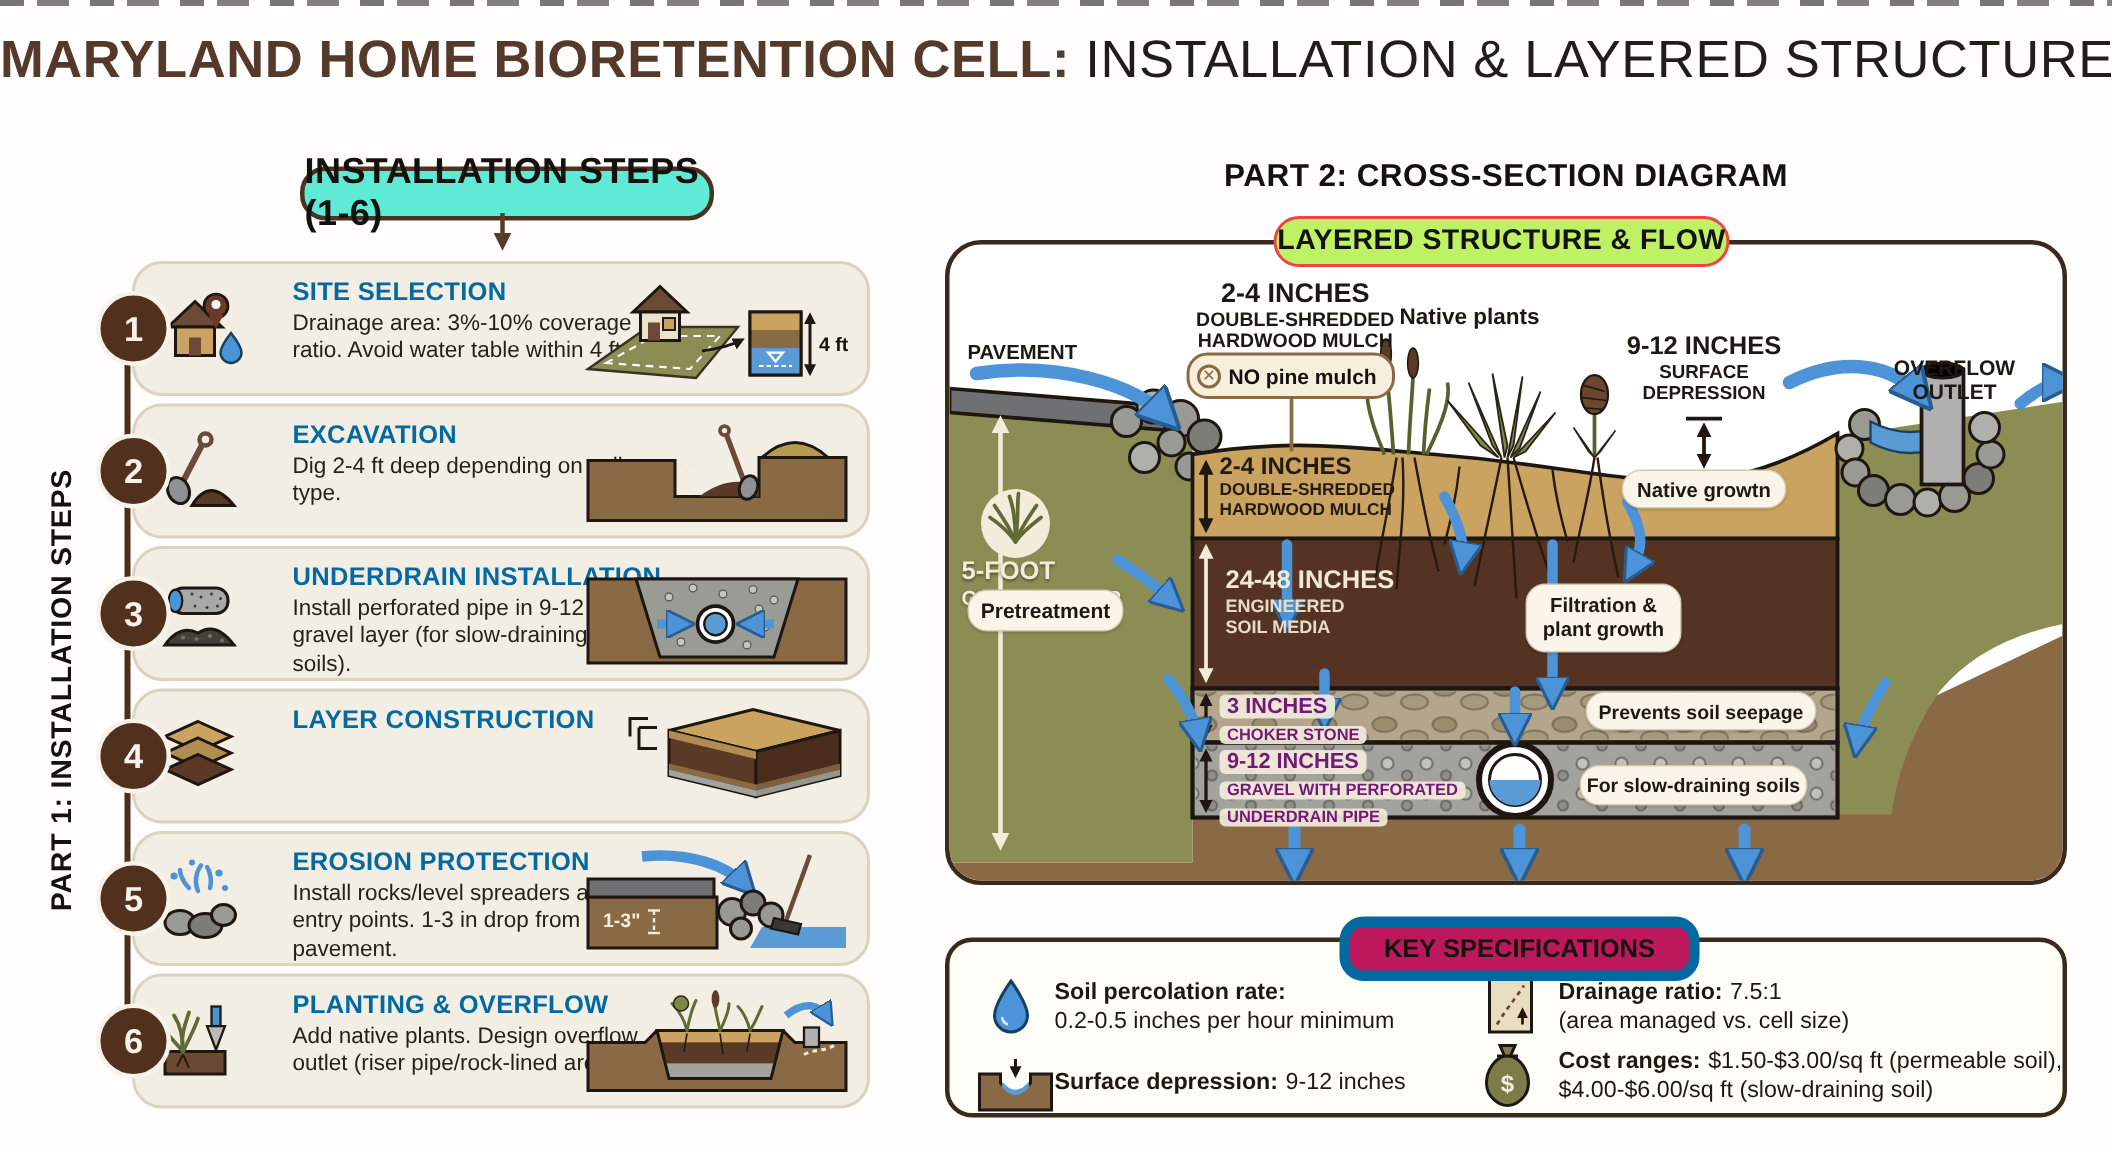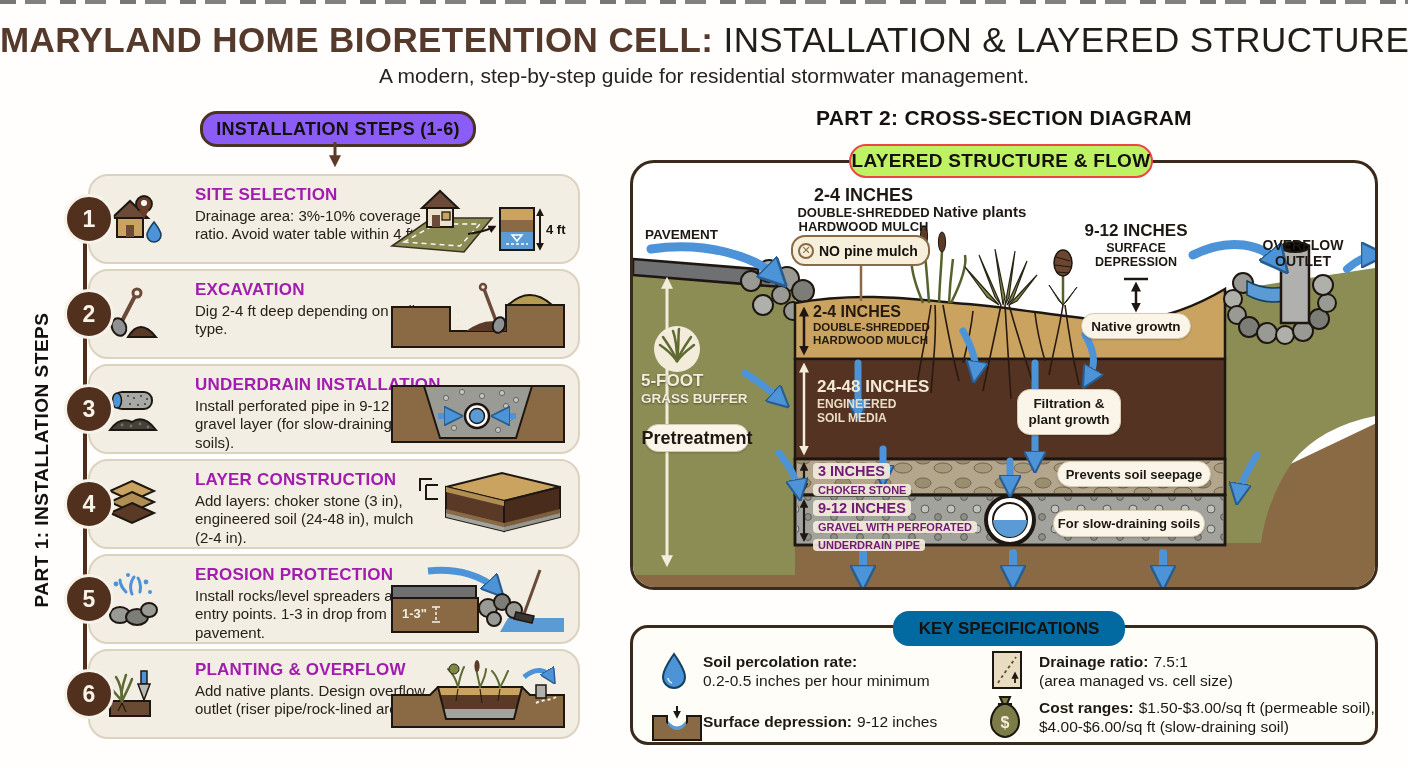--- a/index.html
+++ b/index.html
@@ -9,34 +9,34 @@
     background:repeating-linear-gradient(90deg,#2e2e2e 0 16px,transparent 16px 25px,#3d3d3d 25px 46px,transparent 46px 60px);}
   
   .title{position:absolute;top:20px;left:0;width:100%;text-align:center;font-size:35px;line-height:40px;
          letter-spacing:.4px;margin:0;white-space:nowrap;}
   .t-strong{font-weight:700;color:#55392b;}
   .t-rest{font-weight:400;color:#211d19;}
   .subtitle{position:absolute;top:64px;left:0;width:100%;text-align:center;font-size:21px;color:#272320;margin:0;}
   
   .part1-vertical{position:absolute;left:42px;top:460px;transform:translate(-50%,-50%) rotate(-90deg);
       white-space:nowrap;font-size:19px;font-weight:700;letter-spacing:.5px;color:#14110e;}
-  .p1-badge{position:absolute;left:200px;top:111px;width:270px;height:30px;background:#8b5cf6;
-      border:3px solid #4a3322;border-radius:17px;font-size:18px;font-weight:700;color:#14110e;
+  .p1-badge{position:absolute;left:200px;top:111px;width:270px;height:30px;background:#5eead4;
+      border:3px solid #4a3322;border-radius:17px;font-size:24px;font-weight:700;color:#14110e;
       display:flex;align-items:center;justify-content:center;letter-spacing:.3px;z-index:3;}
   .p1-arrow{position:absolute;left:324px;top:142px;z-index:3;}
   .connector{position:absolute;left:83px;top:218px;width:4px;height:482px;background:#4f2d1d;z-index:0;}
   .steps{position:absolute;left:88px;top:174px;width:492px;display:flex;flex-direction:column;gap:5px;z-index:1;}
   .step-card{position:relative;height:90px;background:#f3eee4;border:2px solid #dcd2c0;border-radius:20px;
       box-sizing:border-box;}
   .step-num{position:absolute;left:-26px;top:50%;margin-top:-25px;width:50px;height:50px;border-radius:50%;
       background:#52301e;border:3px solid #f7f3ea;box-sizing:border-box;color:#f7f3ea;font-size:23px;font-weight:700;
       display:flex;align-items:center;justify-content:center;z-index:2;}
   .step-icon{position:absolute;left:14px;top:50%;transform:translateY(-50%);}
   .step-text{position:absolute;left:105px;top:9px;width:250px;}
-  .step-title{margin:0;font-size:17px;font-weight:800;letter-spacing:.2px;color:#a21caf;white-space:nowrap;}
+  .step-title{margin:0;font-size:17px;font-weight:800;letter-spacing:.2px;color:#0369a1;white-space:nowrap;}
   .step-desc{margin:2px 0 0 0;font-size:15px;line-height:1.22;color:#27211a;width:232px;}
   .step-illus{position:absolute;right:8px;top:50%;transform:translateY(-50%);}
   
   .p2-heading{position:absolute;left:630px;top:106px;width:748px;margin:0;text-align:center;
       font-size:21px;font-weight:800;letter-spacing:.3px;color:#14110e;}
   .p2-badge{position:absolute;left:849px;top:144px;width:300px;height:30px;background:#bef264;border:2px solid #ef4444;
       border-radius:17px;display:flex;align-items:center;justify-content:center;font-size:19px;font-weight:800;
       color:#14110e;z-index:6;letter-spacing:.3px;}
   .xsec{position:absolute;left:630px;top:160px;width:748px;height:430px;background:#ffffff;border:3px solid #3a2a1c;
       border-radius:24px;box-sizing:border-box;overflow:hidden;z-index:2;}
@@ -65,26 +65,26 @@
   .chip{display:inline-block;background:rgba(243,236,219,.92);border-radius:4px;padding:0 5px;margin-bottom:1px;}
   .chip.big{font-size:14.5px;}
   .chip.sm{font-size:11px;}
   .pill{background:#faf5e8;border:1px solid #d6cbb2;border-radius:13px;font-weight:700;color:#1d1812;
       display:flex;align-items:center;justify-content:center;box-shadow:0 1px 2px rgba(0,0,0,.18);}
   .b-native{left:448px;top:150px;width:108px;height:24px;font-size:13.5px;}
   .b-filtration{left:384px;top:226px;width:102px;height:44px;font-size:13.5px;text-align:right;line-height:16px;
       flex-direction:column;}
   .b-prevents{left:424px;top:298px;width:152px;height:24px;font-size:13px;}
   .b-slow{left:420px;top:347px;width:150px;height:25px;font-size:13px;text-align:right;}
-  .b-pretreat{left:12px;top:261px;width:102px;height:26px;font-size:18px;}
+  .b-pretreat{left:12px;top:230px;width:102px;height:26px;font-size:14px;}
   .lbl-buffer{left:8px;top:208px;width:116px;font-weight:800;color:#f3ecdb;text-shadow:0 1px 2px rgba(40,30,10,.55);}
   .lbl-buffer .big{font-size:17px;}
   .lbl-buffer .sm{font-size:13.5px;}
   
-  .ks-badge{position:absolute;left:893px;top:611px;width:226px;height:29px;background:#0369a1;border:3px solid #0369a1;
+  .ks-badge{position:absolute;left:893px;top:611px;width:226px;height:29px;background:#be185d;border:7px solid #0369a1;
       border-radius:16px;display:flex;align-items:center;justify-content:center;font-size:17px;font-weight:800;
       color:#14110e;z-index:6;}
   .ks-panel{position:absolute;left:630px;top:625px;width:748px;height:120px;background:#fffdf7;border:3px solid #3a2a1c;
       border-radius:18px;box-sizing:border-box;z-index:2;}
   .ks-item{position:absolute;font-size:15.5px;line-height:19px;color:#1d1812;}
   .ks-item b{font-weight:800;}
   .ks-icon{position:absolute;}
 </style>
 </head>
 <body>
@@ -103,21 +103,20 @@
     <marker id="mbr" markerWidth="4" markerHeight="4" refX="2.6" refY="2" orient="auto-start-reverse">
       <path d="M0,0 L4,2 L0,4 Z" fill="#5a3a28"></path>
       </marker>
   </defs>
 </svg>
 
 <div class="canvas">
   <div class="torn-top"></div>
 
   <h1 class="title"><span class="t-strong">MARYLAND HOME BIORETENTION CELL:</span><span class="t-rest"> INSTALLATION &amp; LAYERED STRUCTURE</span></h1>
-  <p class="subtitle">A modern, step-by-step guide for residential stormwater management.</p>
 
   <div class="part1-vertical">PART 1: INSTALLATION STEPS</div>
   <div class="p1-badge">INSTALLATION STEPS (1-6)</div>
   <svg class="p1-arrow" width="22" height="32">
     <line x1="11" y1="0" x2="11" y2="21" stroke="#5a3a28" stroke-width="3" marker-end="url(#mbr)"></line>
   </svg>
   <div class="connector"></div>
 
   <section class="steps">
 
@@ -231,21 +230,20 @@
 
     <article class="step-card">
       <div class="step-num">4</div>
       <svg class="step-icon" width="62" height="58">
         <polygon points="28,6 50,16 28,26 6,16" fill="#c9a35f" stroke="#1e1711" stroke-width="2"></polygon>
         <polygon points="28,17 50,27 28,37 6,27" fill="#b08d52" stroke="#1e1711" stroke-width="2"></polygon>
         <polygon points="28,28 50,38 28,48 6,38" fill="#5a3a26" stroke="#1e1711" stroke-width="2"></polygon>
       </svg>
       <div class="step-text">
         <h3 class="step-title">LAYER CONSTRUCTION</h3>
-        <p class="step-desc">Add layers: choker stone (3 in), engineered soil (24-48 in), mulch (2-4 in).</p>
       </div>
       <svg class="step-illus" width="182" height="74">
         <path d="M32,24 L32,12 L44,12 M38,18 L50,18 M38,18 L38,32 L50,32" fill="none" stroke="#1e1711" stroke-width="2"></path>
         <polygon points="58,20 114,6 172,20 116,34" fill="#c9a35f" stroke="#1e1711" stroke-width="2"></polygon>
         <polygon points="58,20 116,34 116,64 58,50" fill="#5a3a26" stroke="#1e1711" stroke-width="2"></polygon>
         <polygon points="116,34 172,20 172,50 116,64" fill="#4a2c1c" stroke="#1e1711" stroke-width="2"></polygon>
         <polygon points="58,20 116,34 116,39 58,25" fill="#b08d52"></polygon>
         <polygon points="58,42 116,56 116,60 58,46" fill="#8a6a45"></polygon>
         <polygon points="58,46 116,60 116,64 58,50" fill="#a3a39d"></polygon>
         <polygon points="116,56 172,42 172,46 116,60" fill="#7d5f3e"></polygon>

